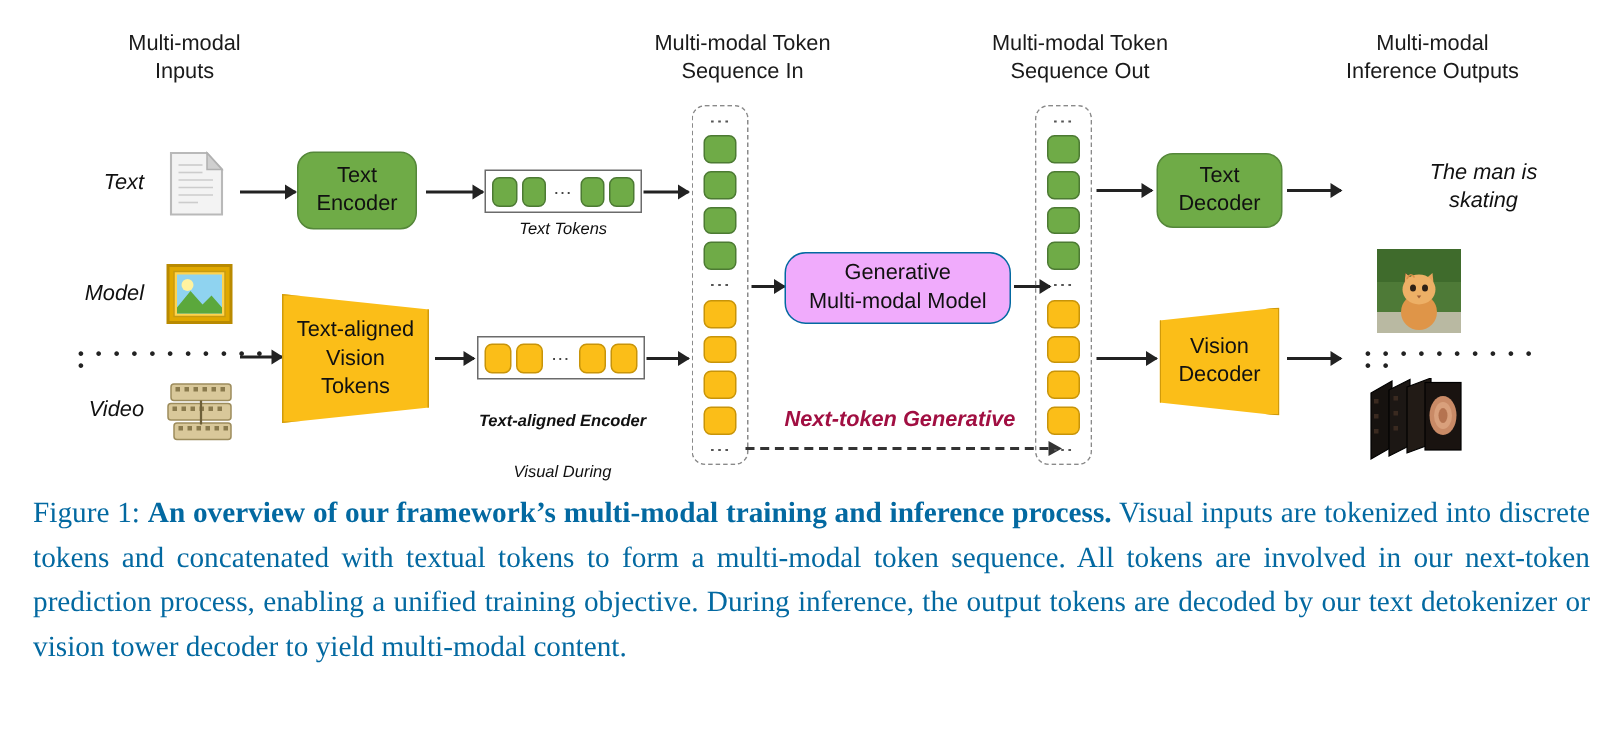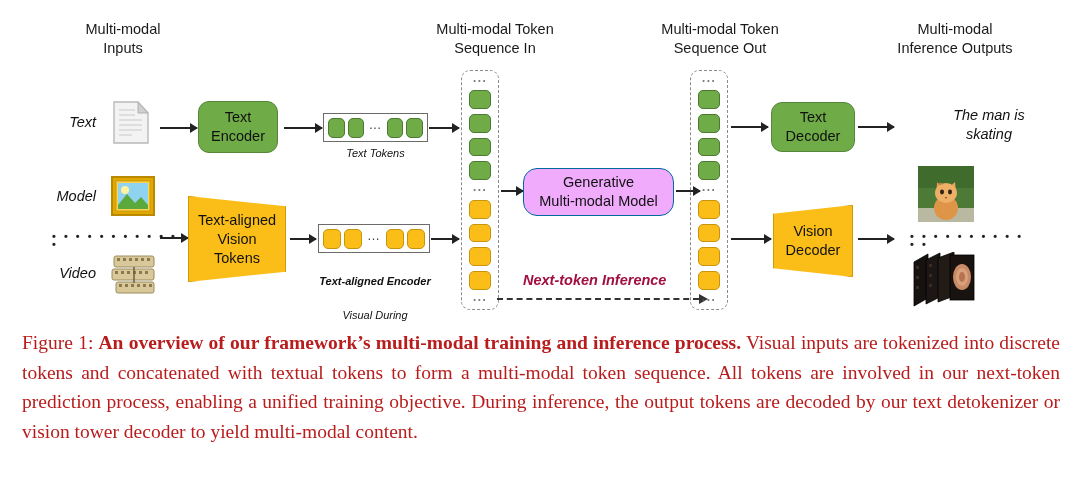--- a/index.html
+++ b/index.html
@@ -158,21 +158,21 @@
   .cat-icon { position:absolute; }
   .film-icon { position:absolute; }
 
   
   #caption {
     position: absolute;
     left: 22px; top: 328px; width: 1038px;
     font-family: "Liberation Serif", serif;
     font-size: 19.5px;
     line-height: 29.5px;
-    color: #b91c1c;
+    color: #0369a1;
     text-align: justify;
   }
   #caption b { font-weight: bold; }
 </style>
 </head>
 <body>
 
 <div id="page">
 
   <div class="col-head" style="left:48px; top:20px; width:150px;">Multi-modal
@@ -293,21 +293,21 @@
     <div class="vdots">⋮</div>
   </div>
 
   <div class="arrow" style="left:501px; top:190px; width:22px;"></div>
 
   <div class="rbox blue-box" style="left:523px; top:168px; width:151px; height:48px;">Generative
 Multi-modal Model</div>
 
   <div class="arrow" style="left:676px; top:190px; width:24px;"></div>
 
-  <div class="ntp" style="left:523px; top:272px;">Next-token Inference</div>
+  <div class="ntp" style="left:523px; top:272px;">Next-token Generative</div>
   <div class="arrow-dashed" style="left:497px; top:298px; width:202px;"></div>
 
   <div class="seq-col" style="left:690px; top:70px; width:38px; height:240px;">
     <div class="vdots">⋮</div>
     <div class="vtok green"></div>
     <div class="vtok green"></div>
     <div class="vtok green"></div>
     <div class="vtok green"></div>
     <div class="vdots">⋮</div>
     <div class="vtok yellow"></div>

